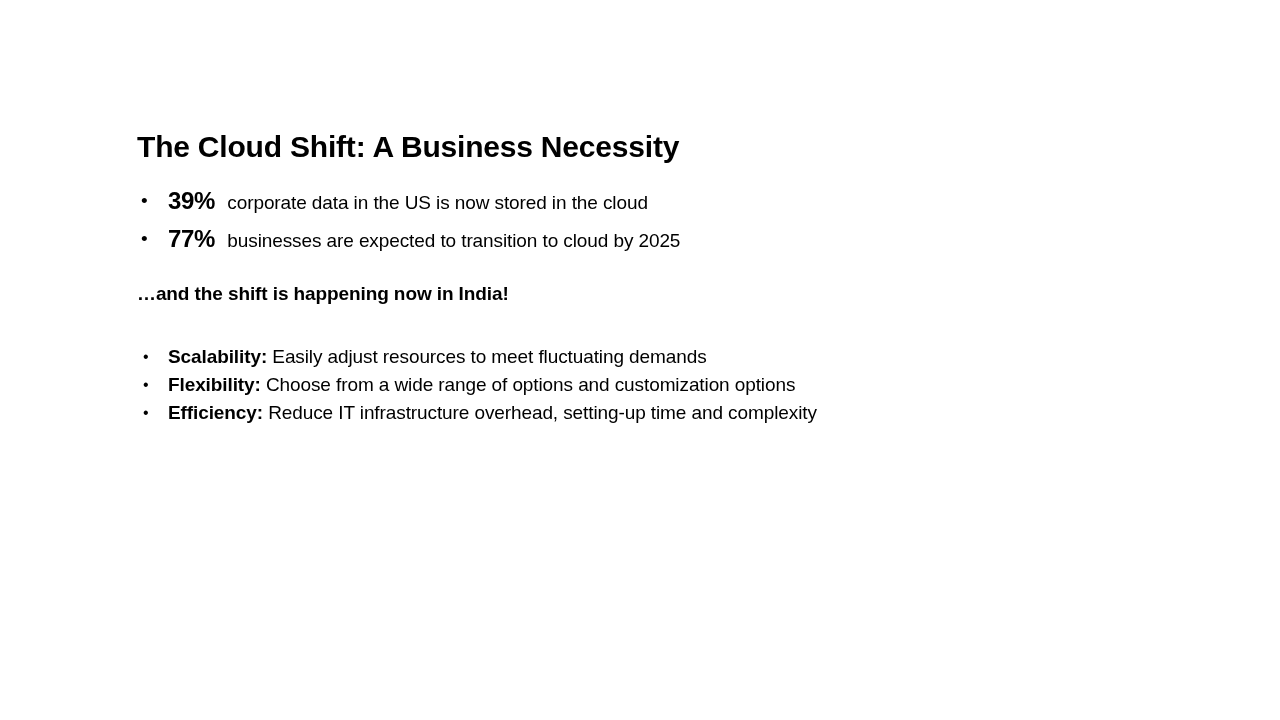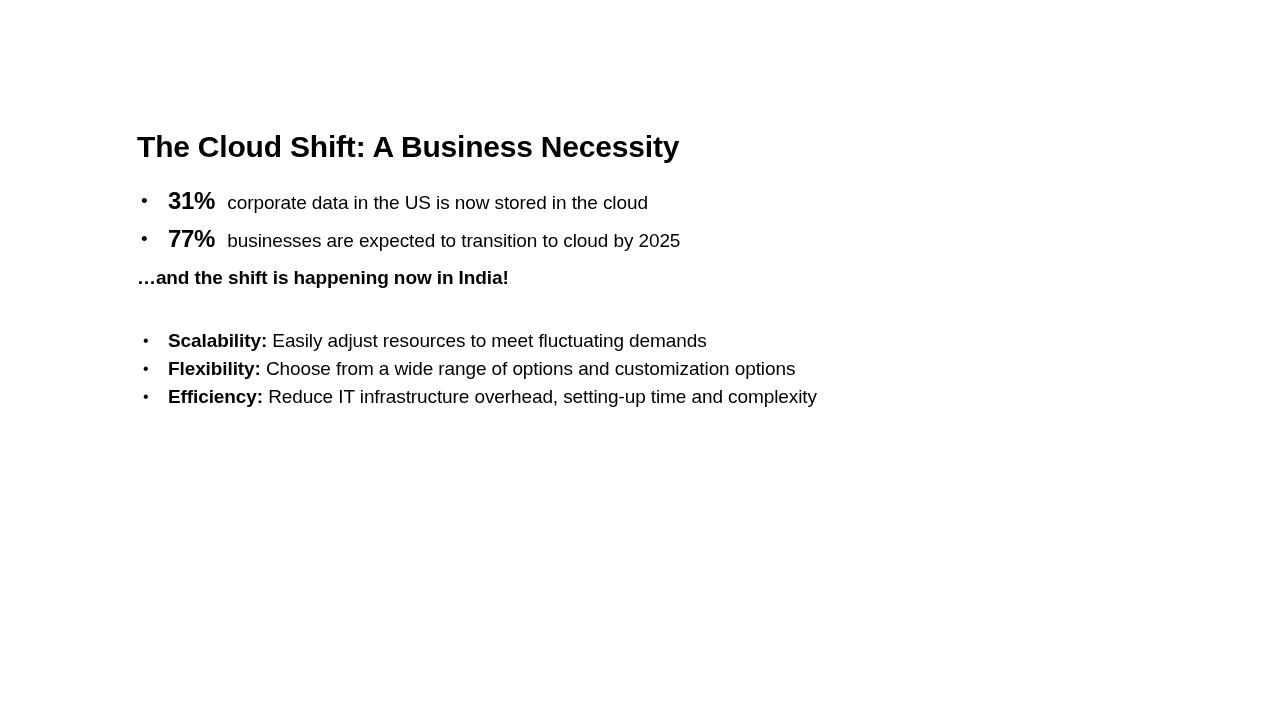--- a/index.html
+++ b/index.html
@@ -80,21 +80,21 @@
     letter-spacing: -0.1px;
     margin-left: 7px;
   }
 
   
   .tagline {
     font-size: 19px;
     font-weight: 700;
     line-height: 24px;
     letter-spacing: -0.1px;
-    margin: 8px 0 37px 0;
+    margin: 24px 0 37px 0;
     white-space: nowrap;
   }
 
   
   .benefit-list {
     list-style: none;
     margin: 0;
     padding: 0;
   }
   .benefit-item {
@@ -127,21 +127,21 @@
 <body>
 
 <div class="slide">
   <div class="content">
 
     <h1 class="slide-title">The Cloud Shift: A Business Necessity</h1>
 
     <ul class="stat-list">
       <li class="stat-item">
         <span class="bullet">•</span>
-        <span class="stat-value">31%</span><span class="stat-text"> corporate data in the US is now stored in the cloud</span>
+        <span class="stat-value">39%</span><span class="stat-text"> corporate data in the US is now stored in the cloud</span>
       </li>
       <li class="stat-item">
         <span class="bullet">•</span>
         <span class="stat-value">77%</span><span class="stat-text"> businesses are expected to transition to cloud by 2025</span>
       </li>
     </ul>
 
     <p class="tagline">…and the shift is happening now in India!</p>
 
 

